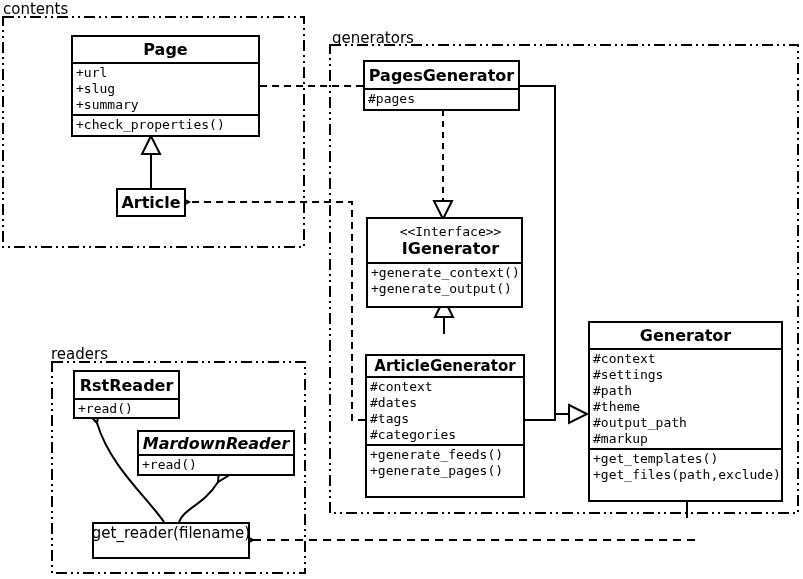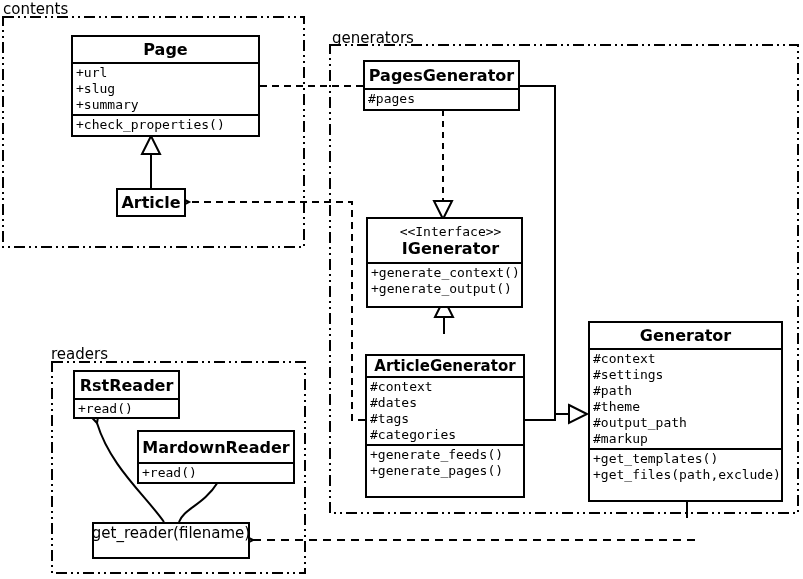--- a/index.html
+++ b/index.html
@@ -137,21 +137,21 @@
   </div>
 
   <div class="uml-box" style="left:73px; top:370px; width:107px;">
     <div class="uml-title" style="height:26px;">RstReader</div>
     <div class="uml-sec" style="height:19px;">
       <div class="uml-row">+read()</div>
     </div>
   </div>
 
   <div class="uml-box" style="left:137px; top:430px; width:158px;">
-    <div class="uml-title" style="height:30px;">MardownReader</div>
+    <div class="uml-title" style="height:22px;font-style:italic;">MardownReader</div>
     <div class="uml-sec" style="height:20px;">
       <div class="uml-row">+read()</div>
     </div>
   </div>
 
   <div class="free-node" style="left:92px; top:522px; width:158px; height:37px;">
     <span>get_reader(filename)</span>
   </div>
 
 </div>

